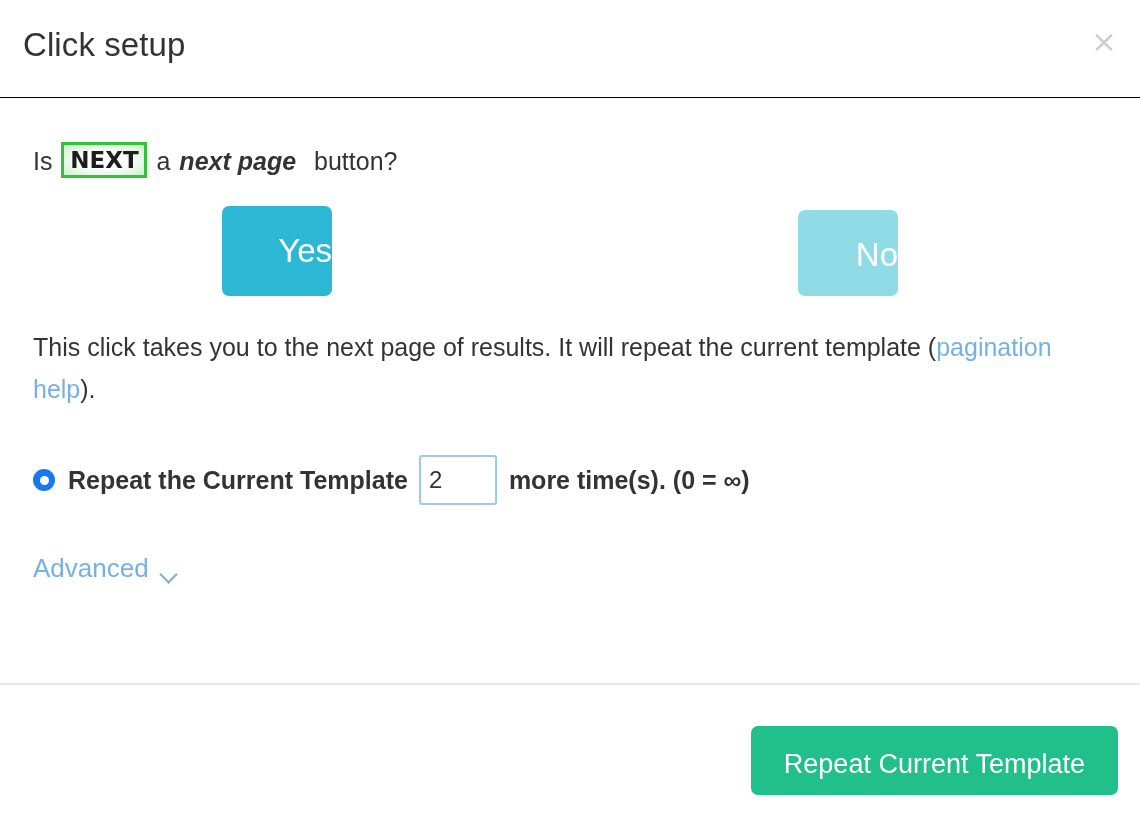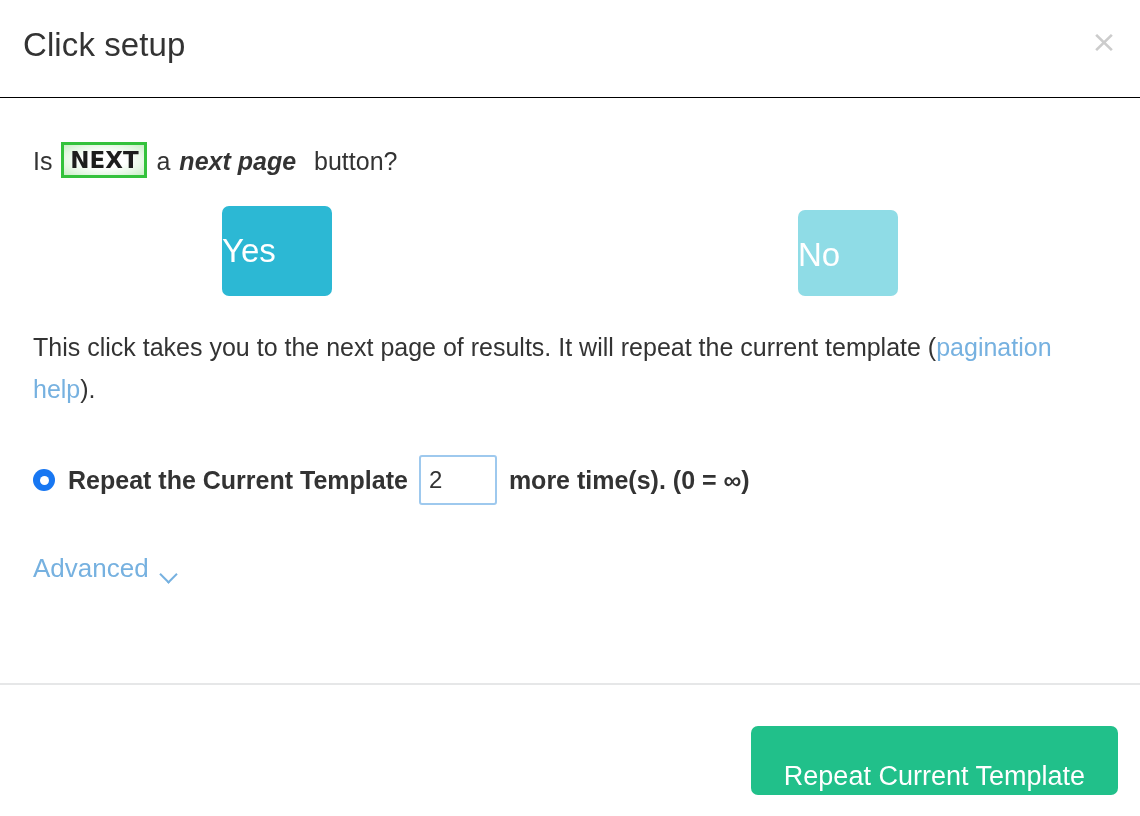--- a/index.html
+++ b/index.html
@@ -108,21 +108,21 @@
     height: 90px;
   }
   .choice-btn {
     position: absolute;
     border: none;
     border-radius: 7px;
     color: #ffffff;
     font-family: "Liberation Sans", sans-serif;
     font-size: 33px;
     line-height: 90px;
-    text-align: left;
+    text-align: right;
     cursor: pointer;
     padding: 0;
   }
   .choice-yes {
     left: 189px;
     top: 0;
     width: 110px;
     height: 90px;
     background: #2cb8d4;
   }
@@ -230,21 +230,21 @@
     height: 133px;
     border-top: 2px solid #e6e7e8;
     box-sizing: border-box;
     flex: 0 0 auto;
   }
   .primary-btn {
     position: absolute;
     right: 22px;
     top: 41px;
     height: 69px;
-    padding: 16px 33px;
+    padding: 4px 33px;
     border: none;
     border-radius: 7px;
     background: #21c08a;
     color: #ffffff;
     font-family: "Liberation Sans", sans-serif;
     font-size: 27px;
     line-height: 69px;
     cursor: pointer;
   }
 </style>

